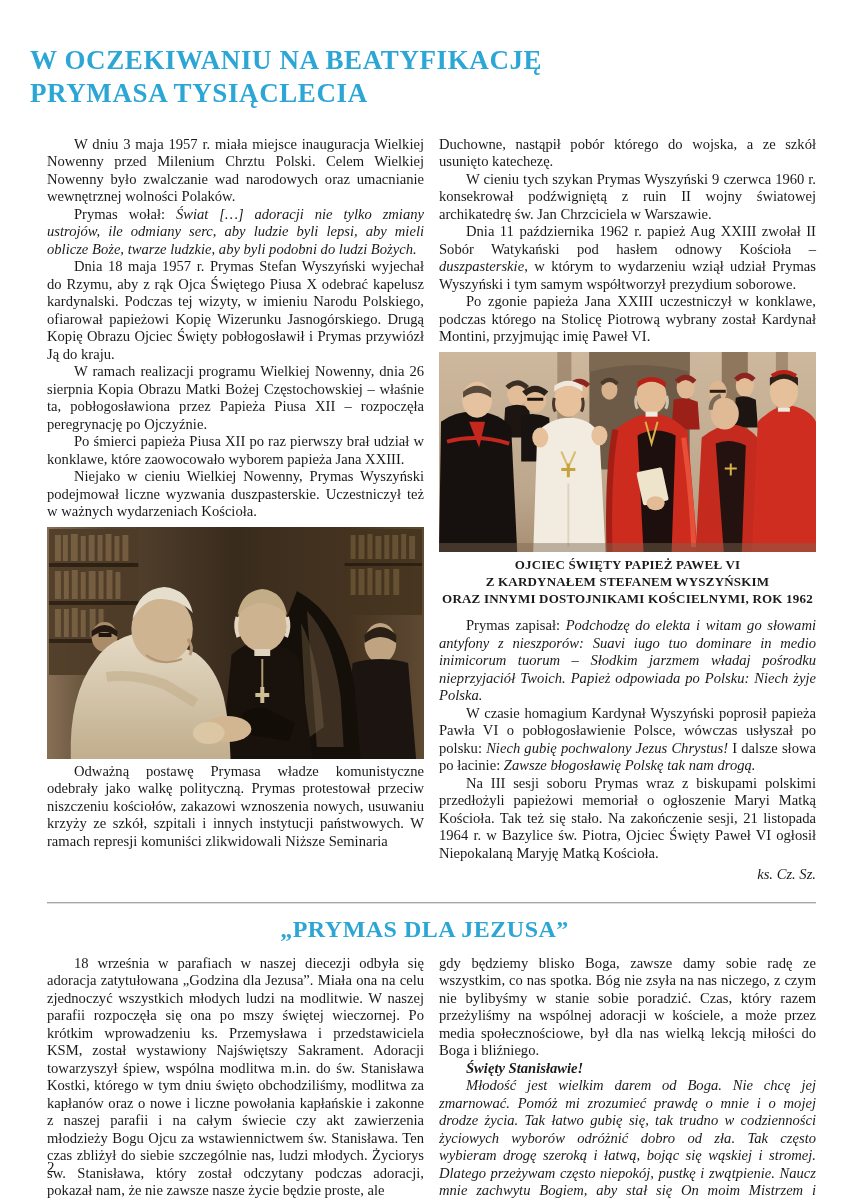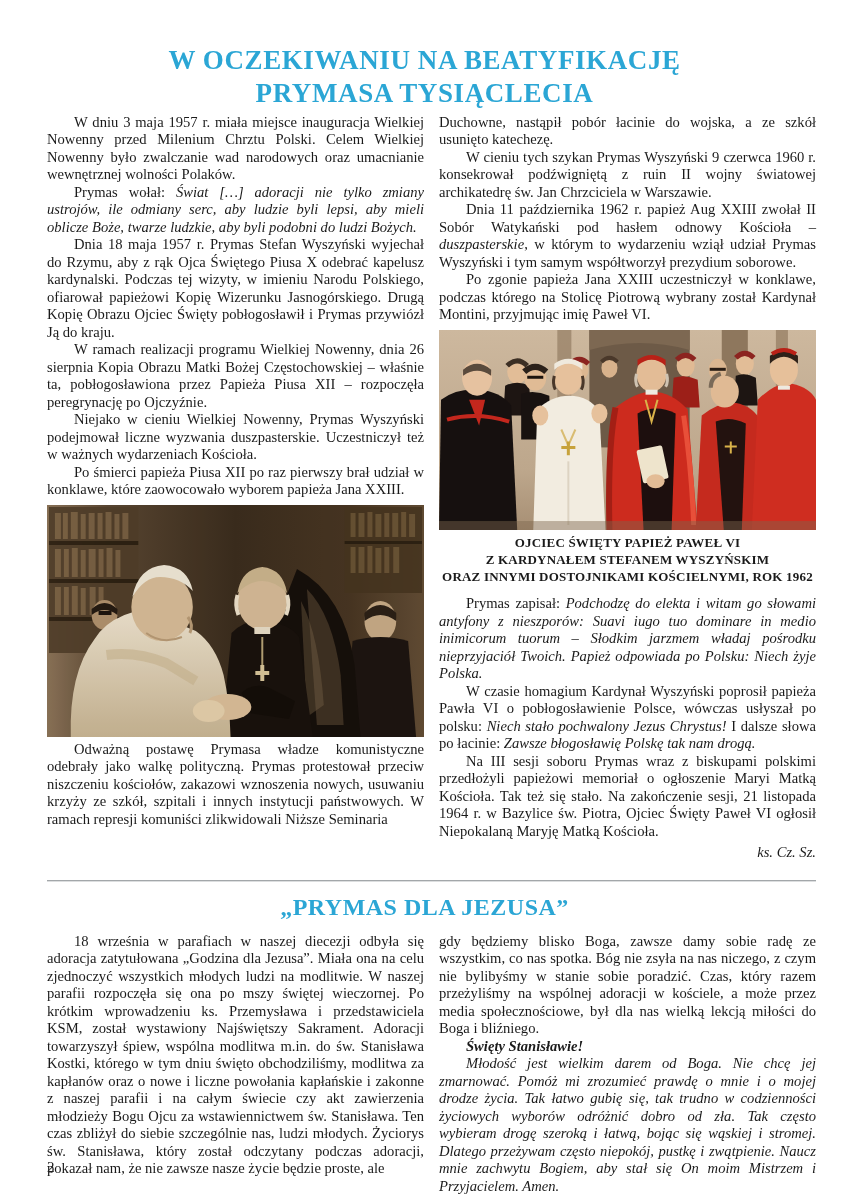--- a/index.html
+++ b/index.html
@@ -4,21 +4,21 @@
 <style>
   :root{ --accent:#2ba6d5; --ink:#1a1a1a; }
   *{ box-sizing:border-box; }
   html,body{ margin:0; padding:0; background:#ffffff; }
   .page{
     position:relative; width:849px; height:1200px; margin:0 auto;
     background:#ffffff; overflow:hidden; color:var(--ink);
     font-family:"Liberation Serif","DejaVu Serif",serif;
   }
   .title1{
-    margin:44px 30px 4px; text-align:center; color:var(--accent);
+    margin:44px 30px 26px; color:var(--accent);
     font-size:27px; line-height:1.22; font-weight:600; letter-spacing:.6px;
   }
   .cols{ display:flex; gap:15px; margin:0 33px 0 47px; }
   .col{ flex:1 1 0; min-width:0; }
   .para{
     margin:0; text-align:justify; text-indent:27px;
     font-size:14.6px; line-height:17.5px; hyphens:auto;
   }
   .para.noindent{ text-indent:0; }
   .para.align-right{ text-align:right; text-indent:0; margin-top:4px; }
@@ -55,22 +55,22 @@
   </h1>
 
   <div class="cols">
 
     <div class="col">
       <div>
           <p class="para"><span>W dniu 3 maja 1957 r. miała miejsce inauguracja Wielkiej Nowenny przed Milenium Chrztu Polski. Celem Wielkiej Nowenny było zwalczanie wad narodowych oraz umacnianie wewnętrznej wolności Polaków.</span></p>
           <p class="para"><span>Prymas wołał: </span><span class="it">Świat […] adoracji nie tylko zmiany ustrojów, ile odmiany serc, aby ludzie byli lepsi, aby mieli oblicze Boże, twarze ludzkie, aby byli podobni do ludzi Bożych.</span></p>
           <p class="para"><span>Dnia 18 maja 1957 r. Prymas Stefan Wyszyński wyjechał do Rzymu, aby z rąk Ojca Świętego Piusa X odebrać kapelusz kardynalski. Podczas tej wizyty, w imieniu Narodu Polskiego, ofiarował papieżowi Kopię Wizerunku Jasnogórskiego. Drugą Kopię Obrazu Ojciec Święty pobłogosławił i Prymas przywiózł Ją do kraju.</span></p>
           <p class="para"><span>W ramach realizacji programu Wielkiej Nowenny, dnia 26 sierpnia Kopia Obrazu Matki Bożej Częstochowskiej – właśnie ta, pobłogosławiona przez Papieża Piusa XII – rozpoczęła peregrynację po Ojczyźnie.</span></p>
+          <p class="para"><span>Po śmierci papieża Piusa XII po raz pierwszy brał udział w konklawe, które zaowocowało wyborem papieża Jana XXIII.</span></p>
           <p class="para"><span>Niejako w cieniu Wielkiej Nowenny, Prymas Wyszyński podejmował liczne wyzwania duszpasterskie. Uczestniczył też w ważnych wydarzeniach Kościoła.</span></p>
-          <p class="para"><span>Po śmierci papieża Piusa XII po raz pierwszy brał udział w konklawe, które zaowocowało wyborem papieża Jana XXIII.</span></p>
         </div>
 
       <figure class="photo photo-left">
         <svg viewBox="0 0 380 232" preserveAspectRatio="none" role="img">
           <defs>
             <linearGradient id="lpbg" x1="0" y1="0" x2="1" y2="0">
               <stop offset="0" stop-color="#8d755a"></stop>
                 <stop offset="0.16" stop-color="#5a4733"></stop>
               <stop offset="0.5" stop-color="#3a2c1d"></stop>
                 <stop offset="0.8" stop-color="#473522"></stop>
@@ -175,21 +175,21 @@
         </svg>
       </figure>
 
       <div>
           <p class="para"><span>Odważną postawę Prymasa władze komunistyczne odebrały jako walkę polityczną. Prymas protestował przeciw niszczeniu kościołów, zakazowi wznoszenia nowych, usuwaniu krzyży ze szkół, szpitali i innych instytucji państwowych. W ramach represji komuniści zlikwidowali Niższe Seminaria</span></p>
         </div>
     </div>
 
     <div class="col">
       <div>
-          <p class="para noindent"><span>Duchowne, nastąpił pobór łacinie do wojska, a ze szkół usunięto katechezę.</span></p>
+          <p class="para noindent"><span>Duchowne, nastąpił pobór którego do wojska, a ze szkół usunięto katechezę.</span></p>
           <p class="para"><span>W cieniu tych szykan Prymas Wyszyński 9 czerwca 1960 r. konsekrował podźwigniętą z ruin II wojny światowej archikatedrę św. Jan Chrzciciela w Warszawie.</span></p>
           <p class="para"><span>Dnia 11 października 1962 r. papież Aug XXIII zwołał II Sobór Watykański pod hasłem odnowy Kościoła – </span><span class="it">duszpasterskie</span><span>, w którym to wydarzeniu wziął udział Prymas Wyszyński i tym samym współtworzył prezydium soborowe.</span></p>
           <p class="para"><span>Po zgonie papieża Jana XXIII uczestniczył w konklawe, podczas którego na Stolicę Piotrową wybrany został Kardynał Montini, przyjmując imię Paweł VI.</span></p>
         </div>
 
       <figure class="photo photo-right">
         <svg viewBox="0 0 376 201" preserveAspectRatio="none" role="img">
           <defs>
             <linearGradient id="rpbg" x1="0" y1="0" x2="0" y2="1">
               <stop offset="0" stop-color="#cdb89e"></stop>
@@ -275,21 +275,21 @@
         </svg>
       </figure>
       <div class="caption">
         <span>OJCIEC ŚWIĘTY PAPIEŻ PAWEŁ VI</span><br>
         <span>Z KARDYNAŁEM STEFANEM WYSZYŃSKIM</span><br>
         <span>ORAZ INNYMI DOSTOJNIKAMI KOŚCIELNYMI, ROK 1962</span>
       </div>
 
       <div>
           <p class="para"><span>Prymas zapisał: </span><span class="it">Podchodzę do elekta i witam go słowami antyfony z nieszporów: Suavi iugo tuo dominare in medio inimicorum tuorum – Słodkim jarzmem władaj pośrodku nieprzyjaciół Twoich. Papież odpowiada po Polsku: Niech żyje Polska.</span></p>
-          <p class="para"><span>W czasie homagium Kardynał Wyszyński poprosił papieża Pawła VI o pobłogosławienie Polsce, wówczas usłyszał po polsku: </span><span class="it">Niech stało pochwalony Jezus Chrystus!</span><span> I dalsze słowa po łacinie: </span><span class="it">Zawsze błogosławię Polskę tak nam drogą.</span></p>
+          <p class="para"><span>W czasie homagium Kardynał Wyszyński poprosił papieża Pawła VI o pobłogosławienie Polsce, wówczas usłyszał po polsku: </span><span class="it">Niech gubię pochwalony Jezus Chrystus!</span><span> I dalsze słowa po łacinie: </span><span class="it">Zawsze błogosławię Polskę tak nam drogą.</span></p>
           <p class="para"><span>Na III sesji soboru Prymas wraz z biskupami polskimi przedłożyli papieżowi memoriał o ogłoszenie Maryi Matką Kościoła. Tak też się stało. Na zakończenie sesji, 21 listopada 1964 r. w Bazylice św. Piotra, Ojciec Święty Paweł VI ogłosił Niepokalaną Maryję Matką Kościoła.</span></p>
           <p class="para noindent align-right"><span class="it">ks. Cz. Sz.</span></p>
         </div>
     </div>
   </div>
 
   <div class="divider"></div>
 
   <h2 class="title2">„PRYMAS DLA JEZUSA”</h2>
 

